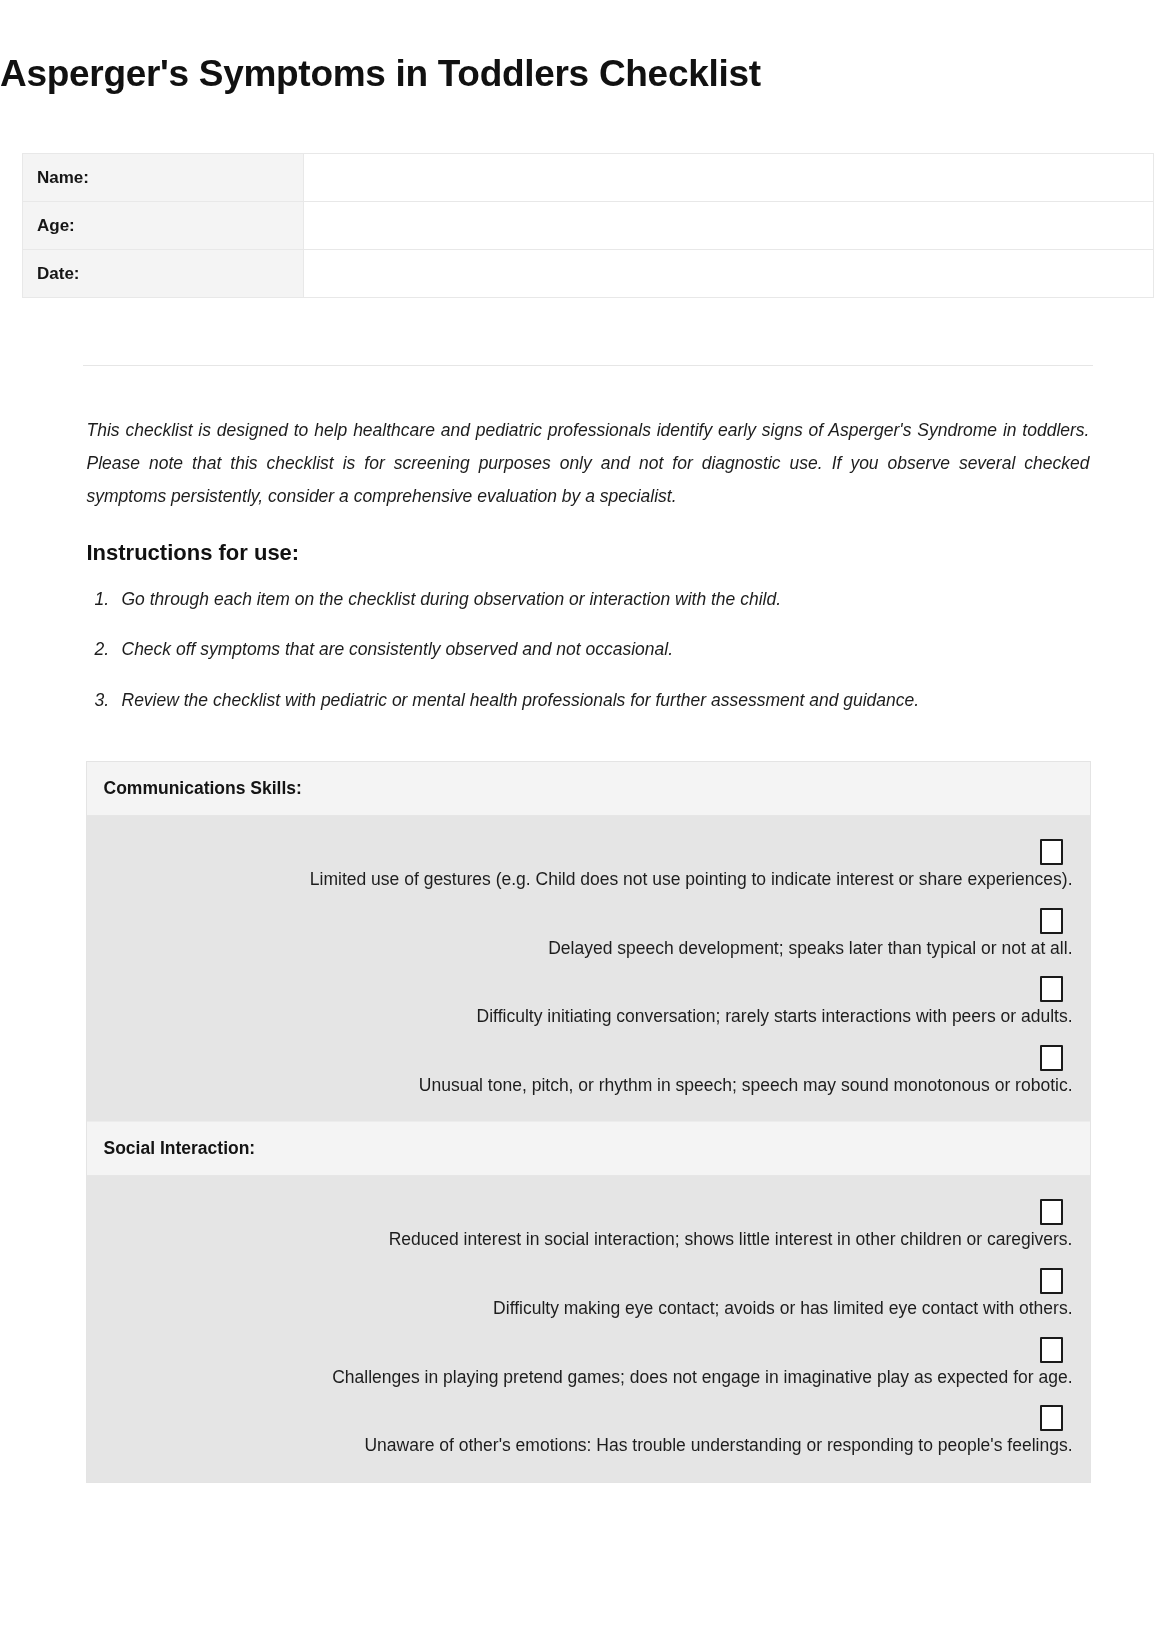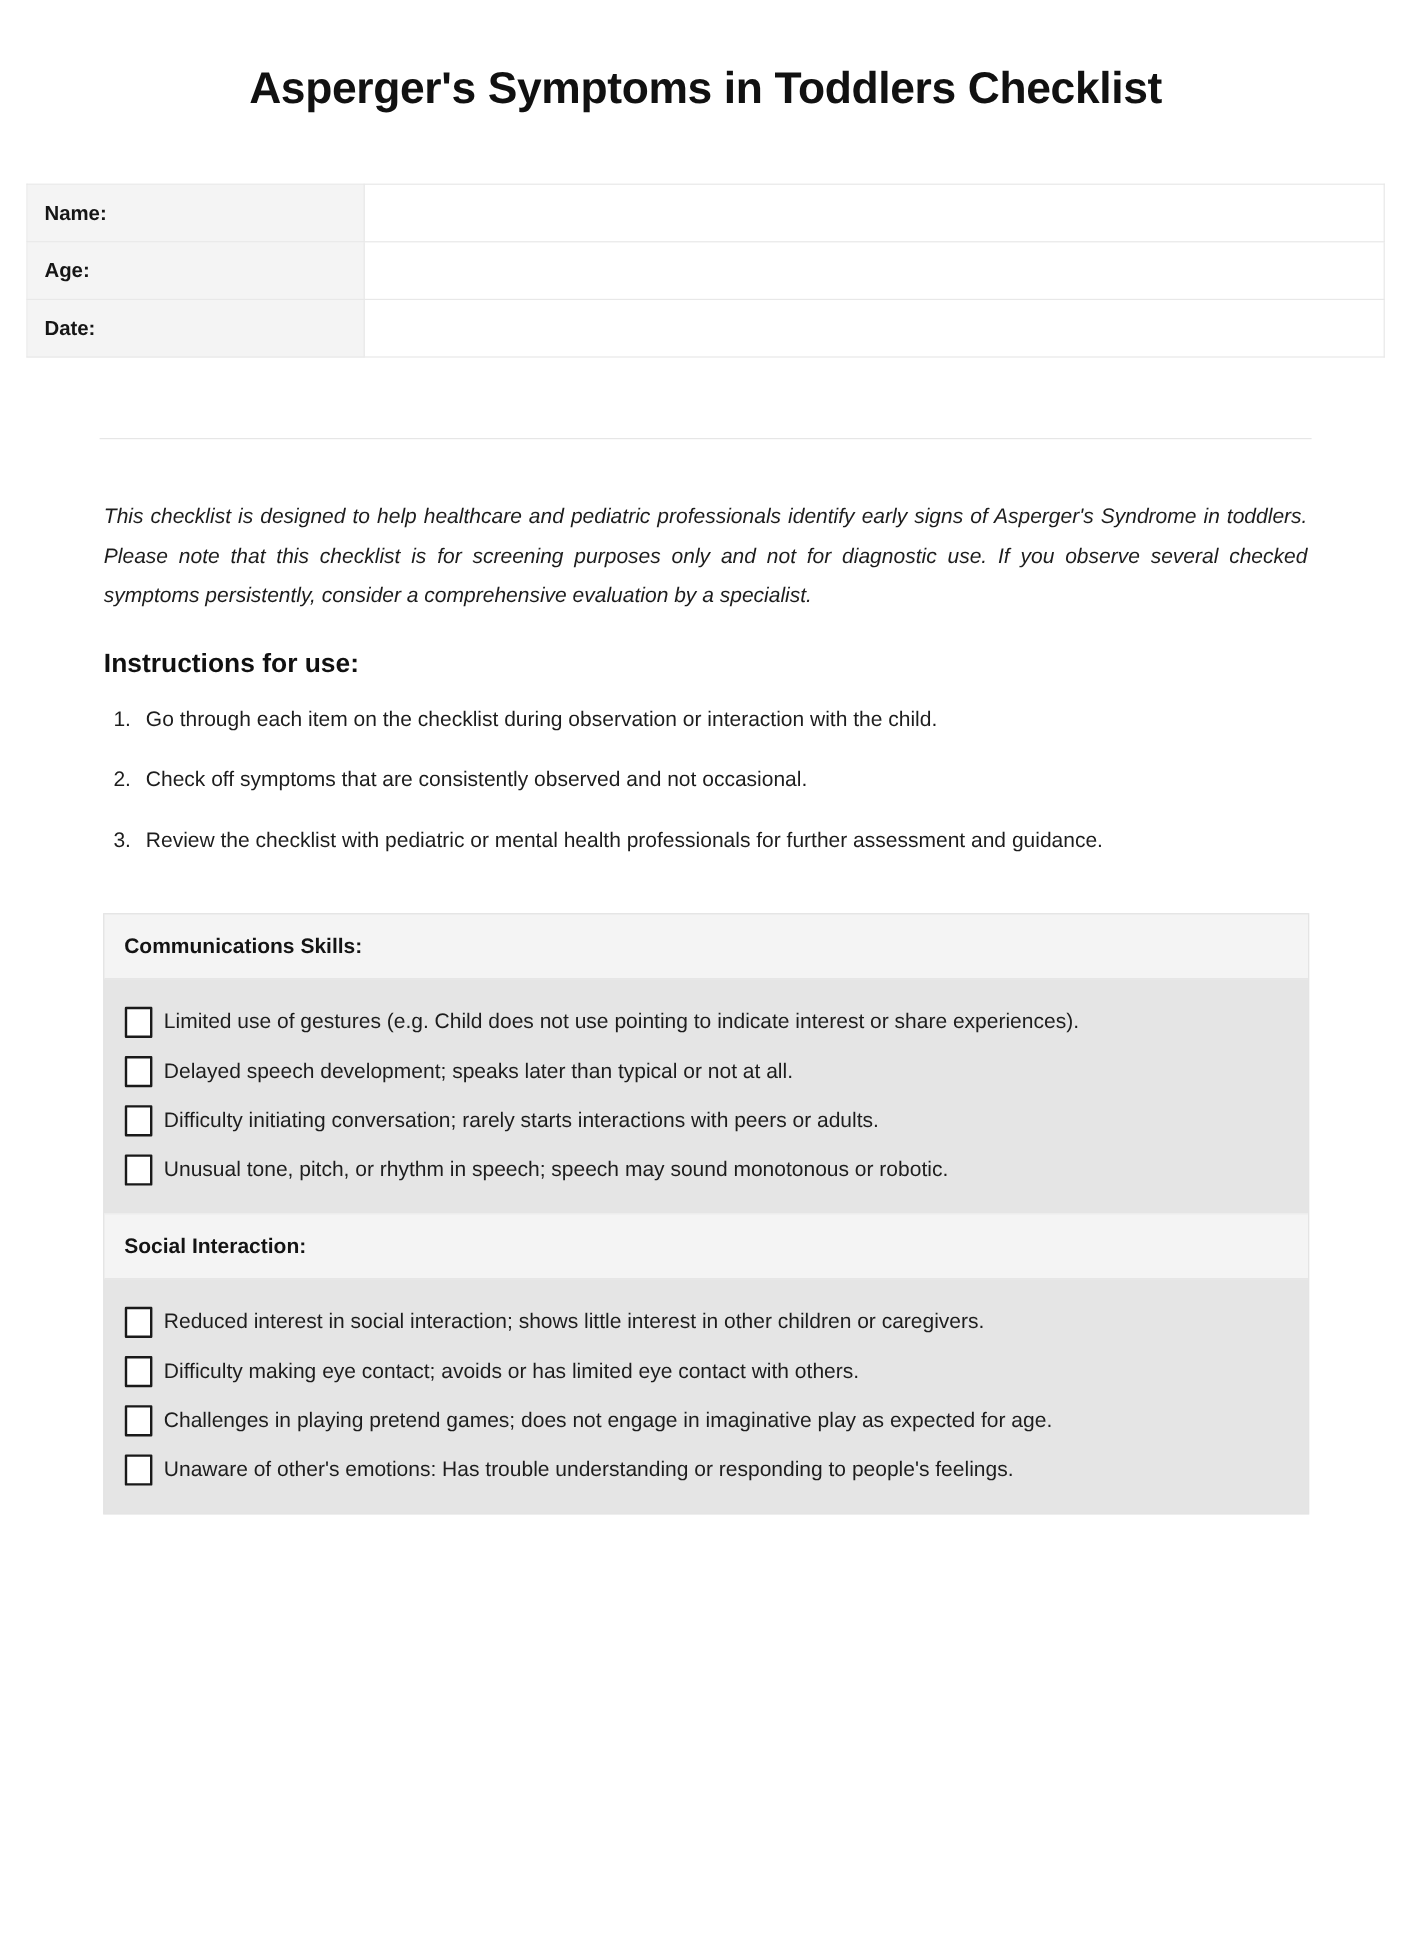--- a/index.html
+++ b/index.html
@@ -18,21 +18,21 @@
     width: 1176px;
     min-height: 1630px;
     box-sizing: border-box;
     padding: 0;
     position: relative;
     background: #ffffff;
   }
 
   
   .doc-title {
-    text-align: center;
+    text-align: left;
     font-size: 37px;
     font-weight: bold;
     letter-spacing: -0.3px;
     color: #111111;
     margin: 0;
     padding-top: 52px;
     line-height: 1.2;
   }
 
   
@@ -106,20 +106,21 @@
   }
   ol.instructions-list > li {
     counter-increment: instr;
     position: relative;
     padding-left: 35px;
     font-size: 17.5px;
     line-height: 1.82;
     text-align: justify;
     margin-bottom: 19px;
     color: #1d1d1d;
+    font-style: italic;
   }
   ol.instructions-list > li::before {
     content: counter(instr) ".";
     position: absolute;
     left: 8px;
     top: 0;
     font-size: 17.5px;
     color: #1d1d1d;
   }
 
@@ -142,22 +143,23 @@
     color: #141414;
   }
   .checklist-box > .section-header:first-child {
     border-top: none;
   }
   .section-items {
     padding: 21px 17px 23px 17px;
   }
   .check-item {
     display: flex;
-    align-items: center;
+    align-items: flex-end;
     margin-bottom: 13px;
+    flex-direction: column;
   }
   .check-item:last-child {
     margin-bottom: 0;
   }
   .checkbox {
     flex: 0 0 auto;
     width: 23px;
     height: 26px;
     border: 2px solid #1a1a1a;
     background: #ffffff;

